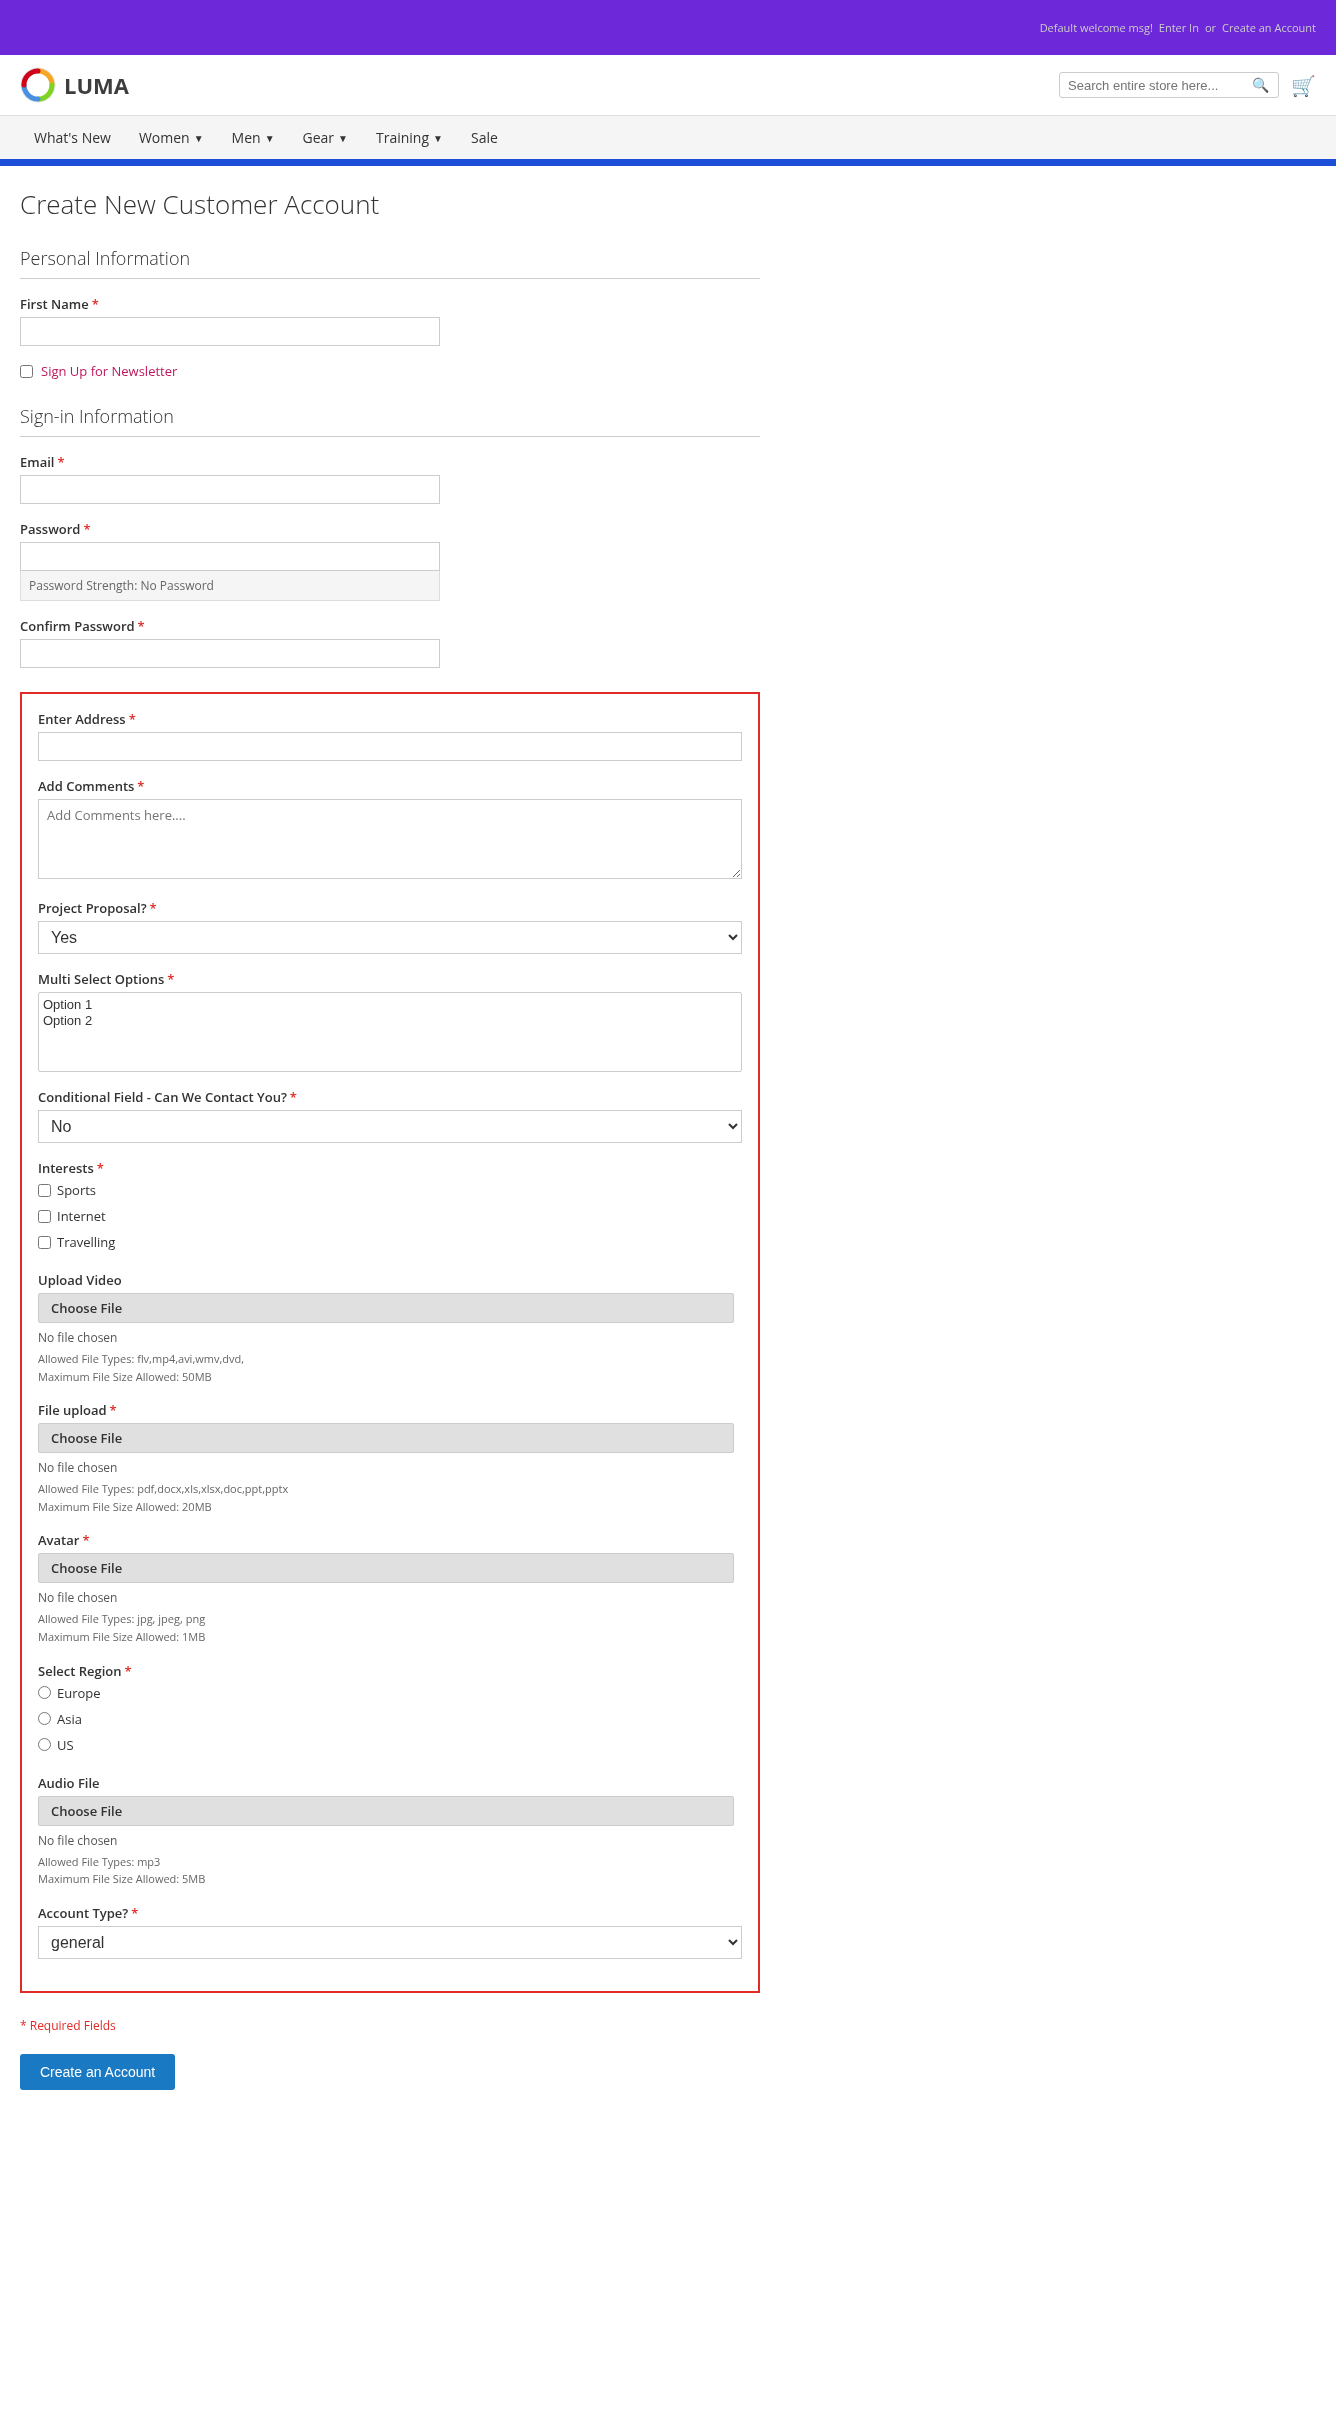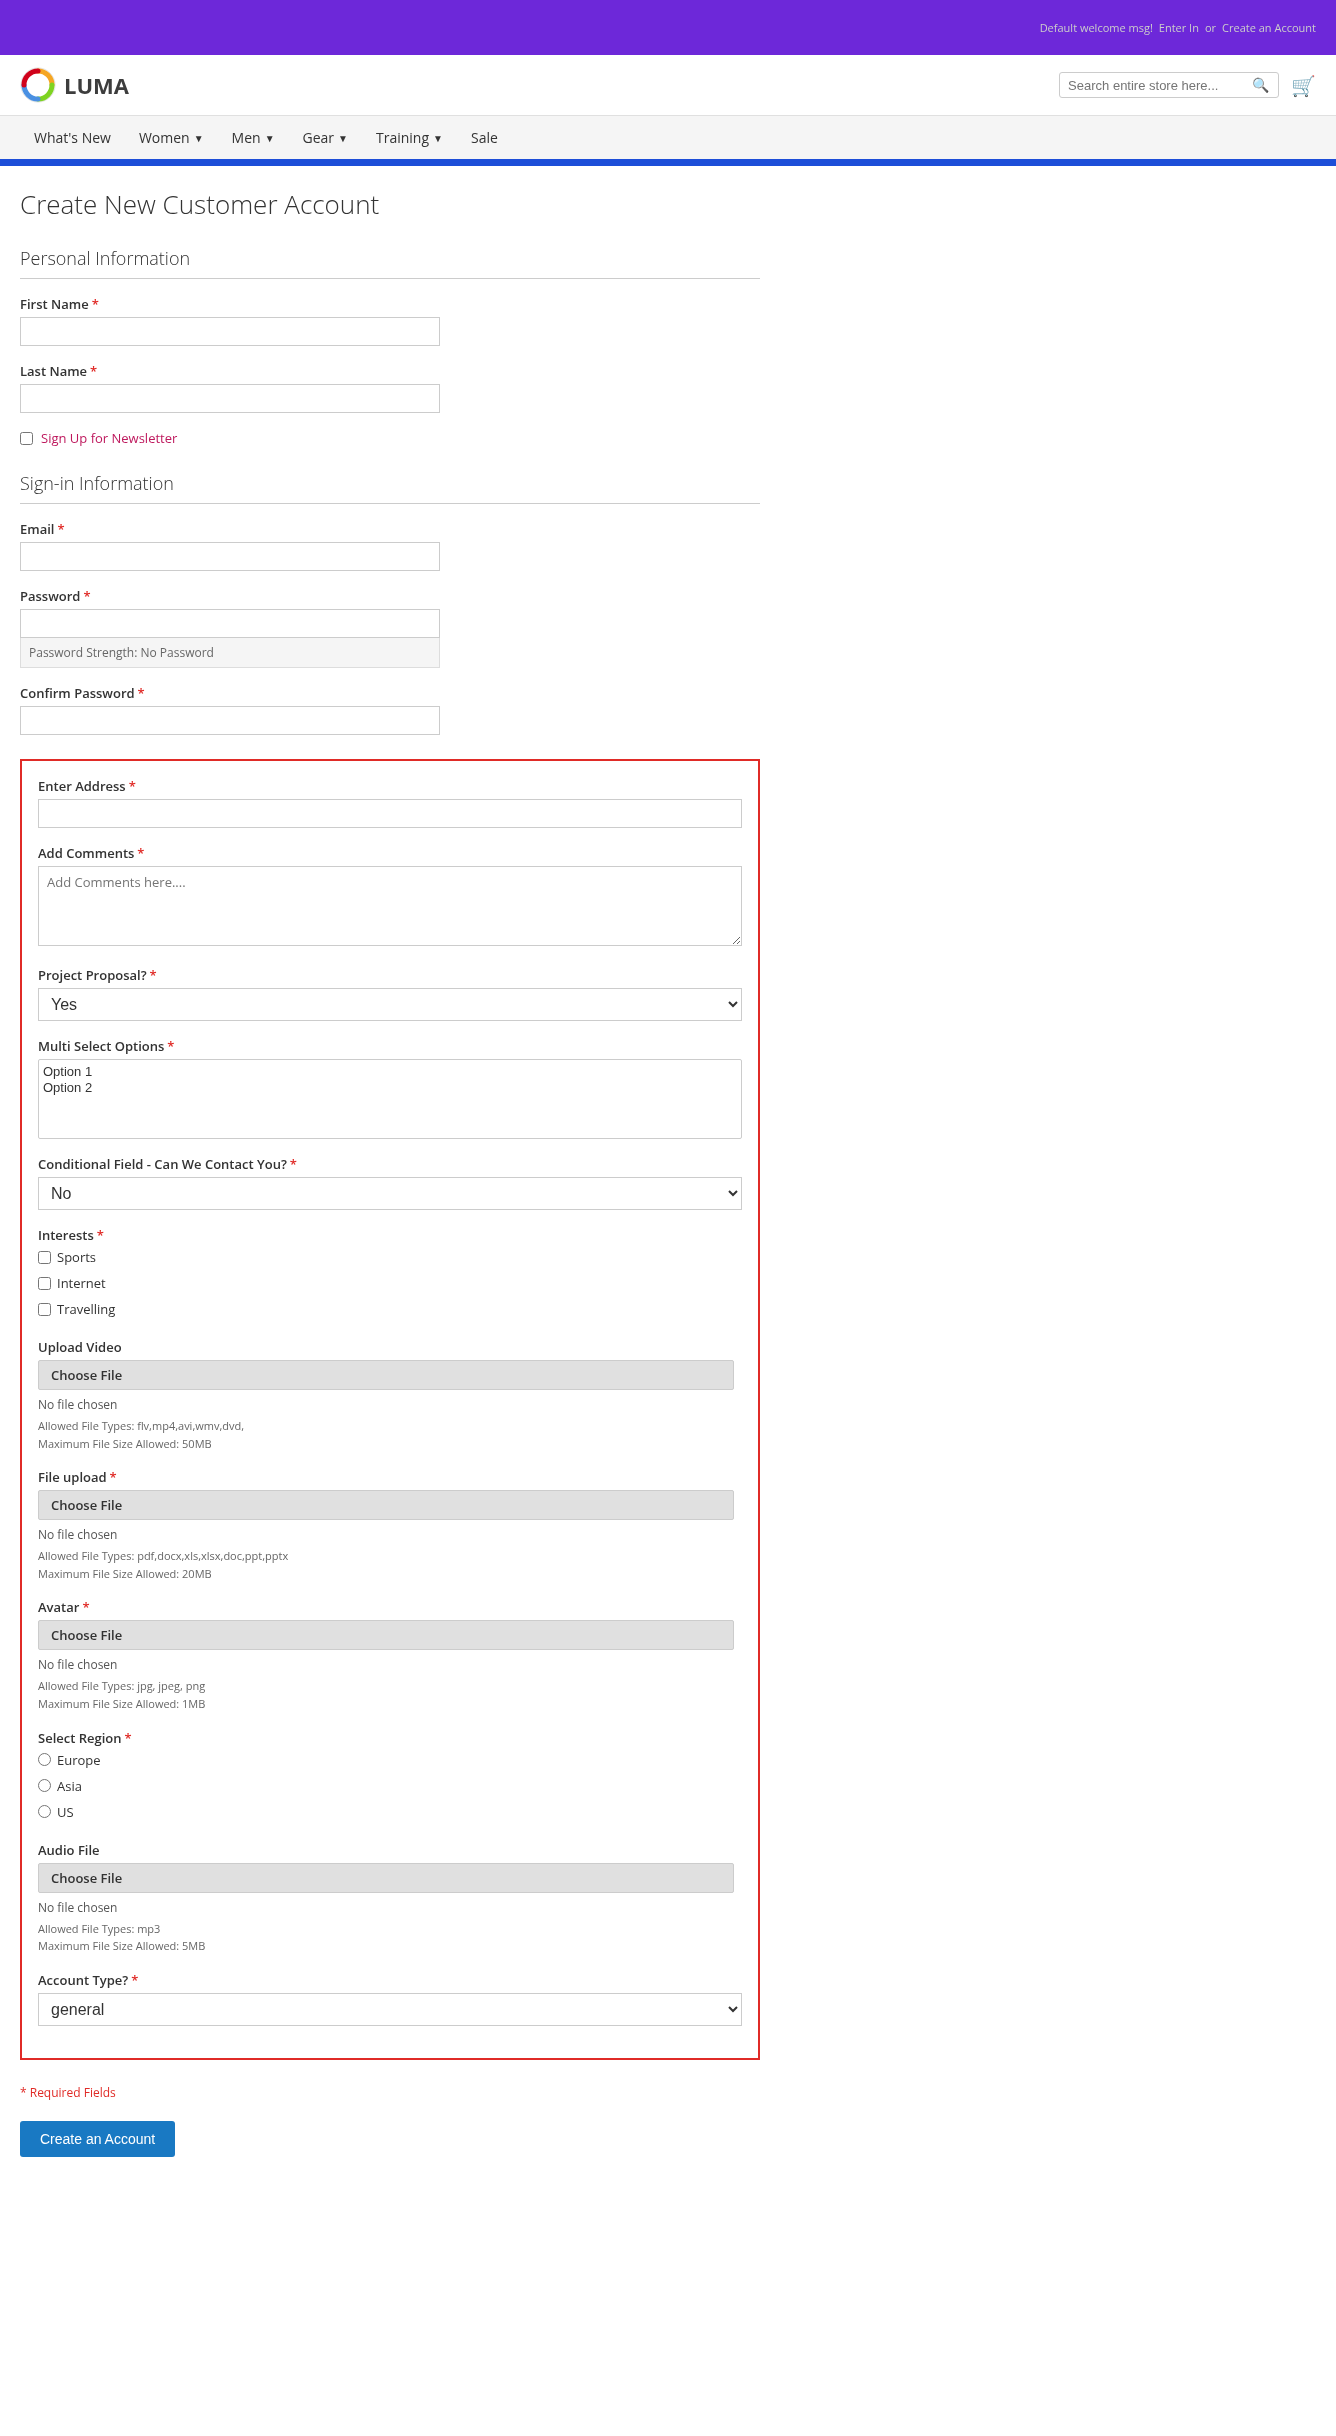--- a/index.html
+++ b/index.html
@@ -322,26 +322,20 @@
   <div class="form-section">
     <h2 class="section-title">Personal Information</h2>
 
     <div class="form-field">
       <label>
         <span>First Name</span><span class="required">*</span>
       </label>
       <input type="text" style="">
     </div>
 
-    <div class="form-field">
-      <label>
-        <span>Last Name</span><span class="required">*</span>
-      </label>
-      <input type="text" style="">
-    </div>
 
     <div class="checkbox-field">
       <input type="checkbox" id="newsletter" style="">
       <label for="newsletter">Sign Up for Newsletter</label>
     </div>
   </div>
 
   
   <div class="form-section">
     <h2 class="section-title">Sign-in Information</h2>

